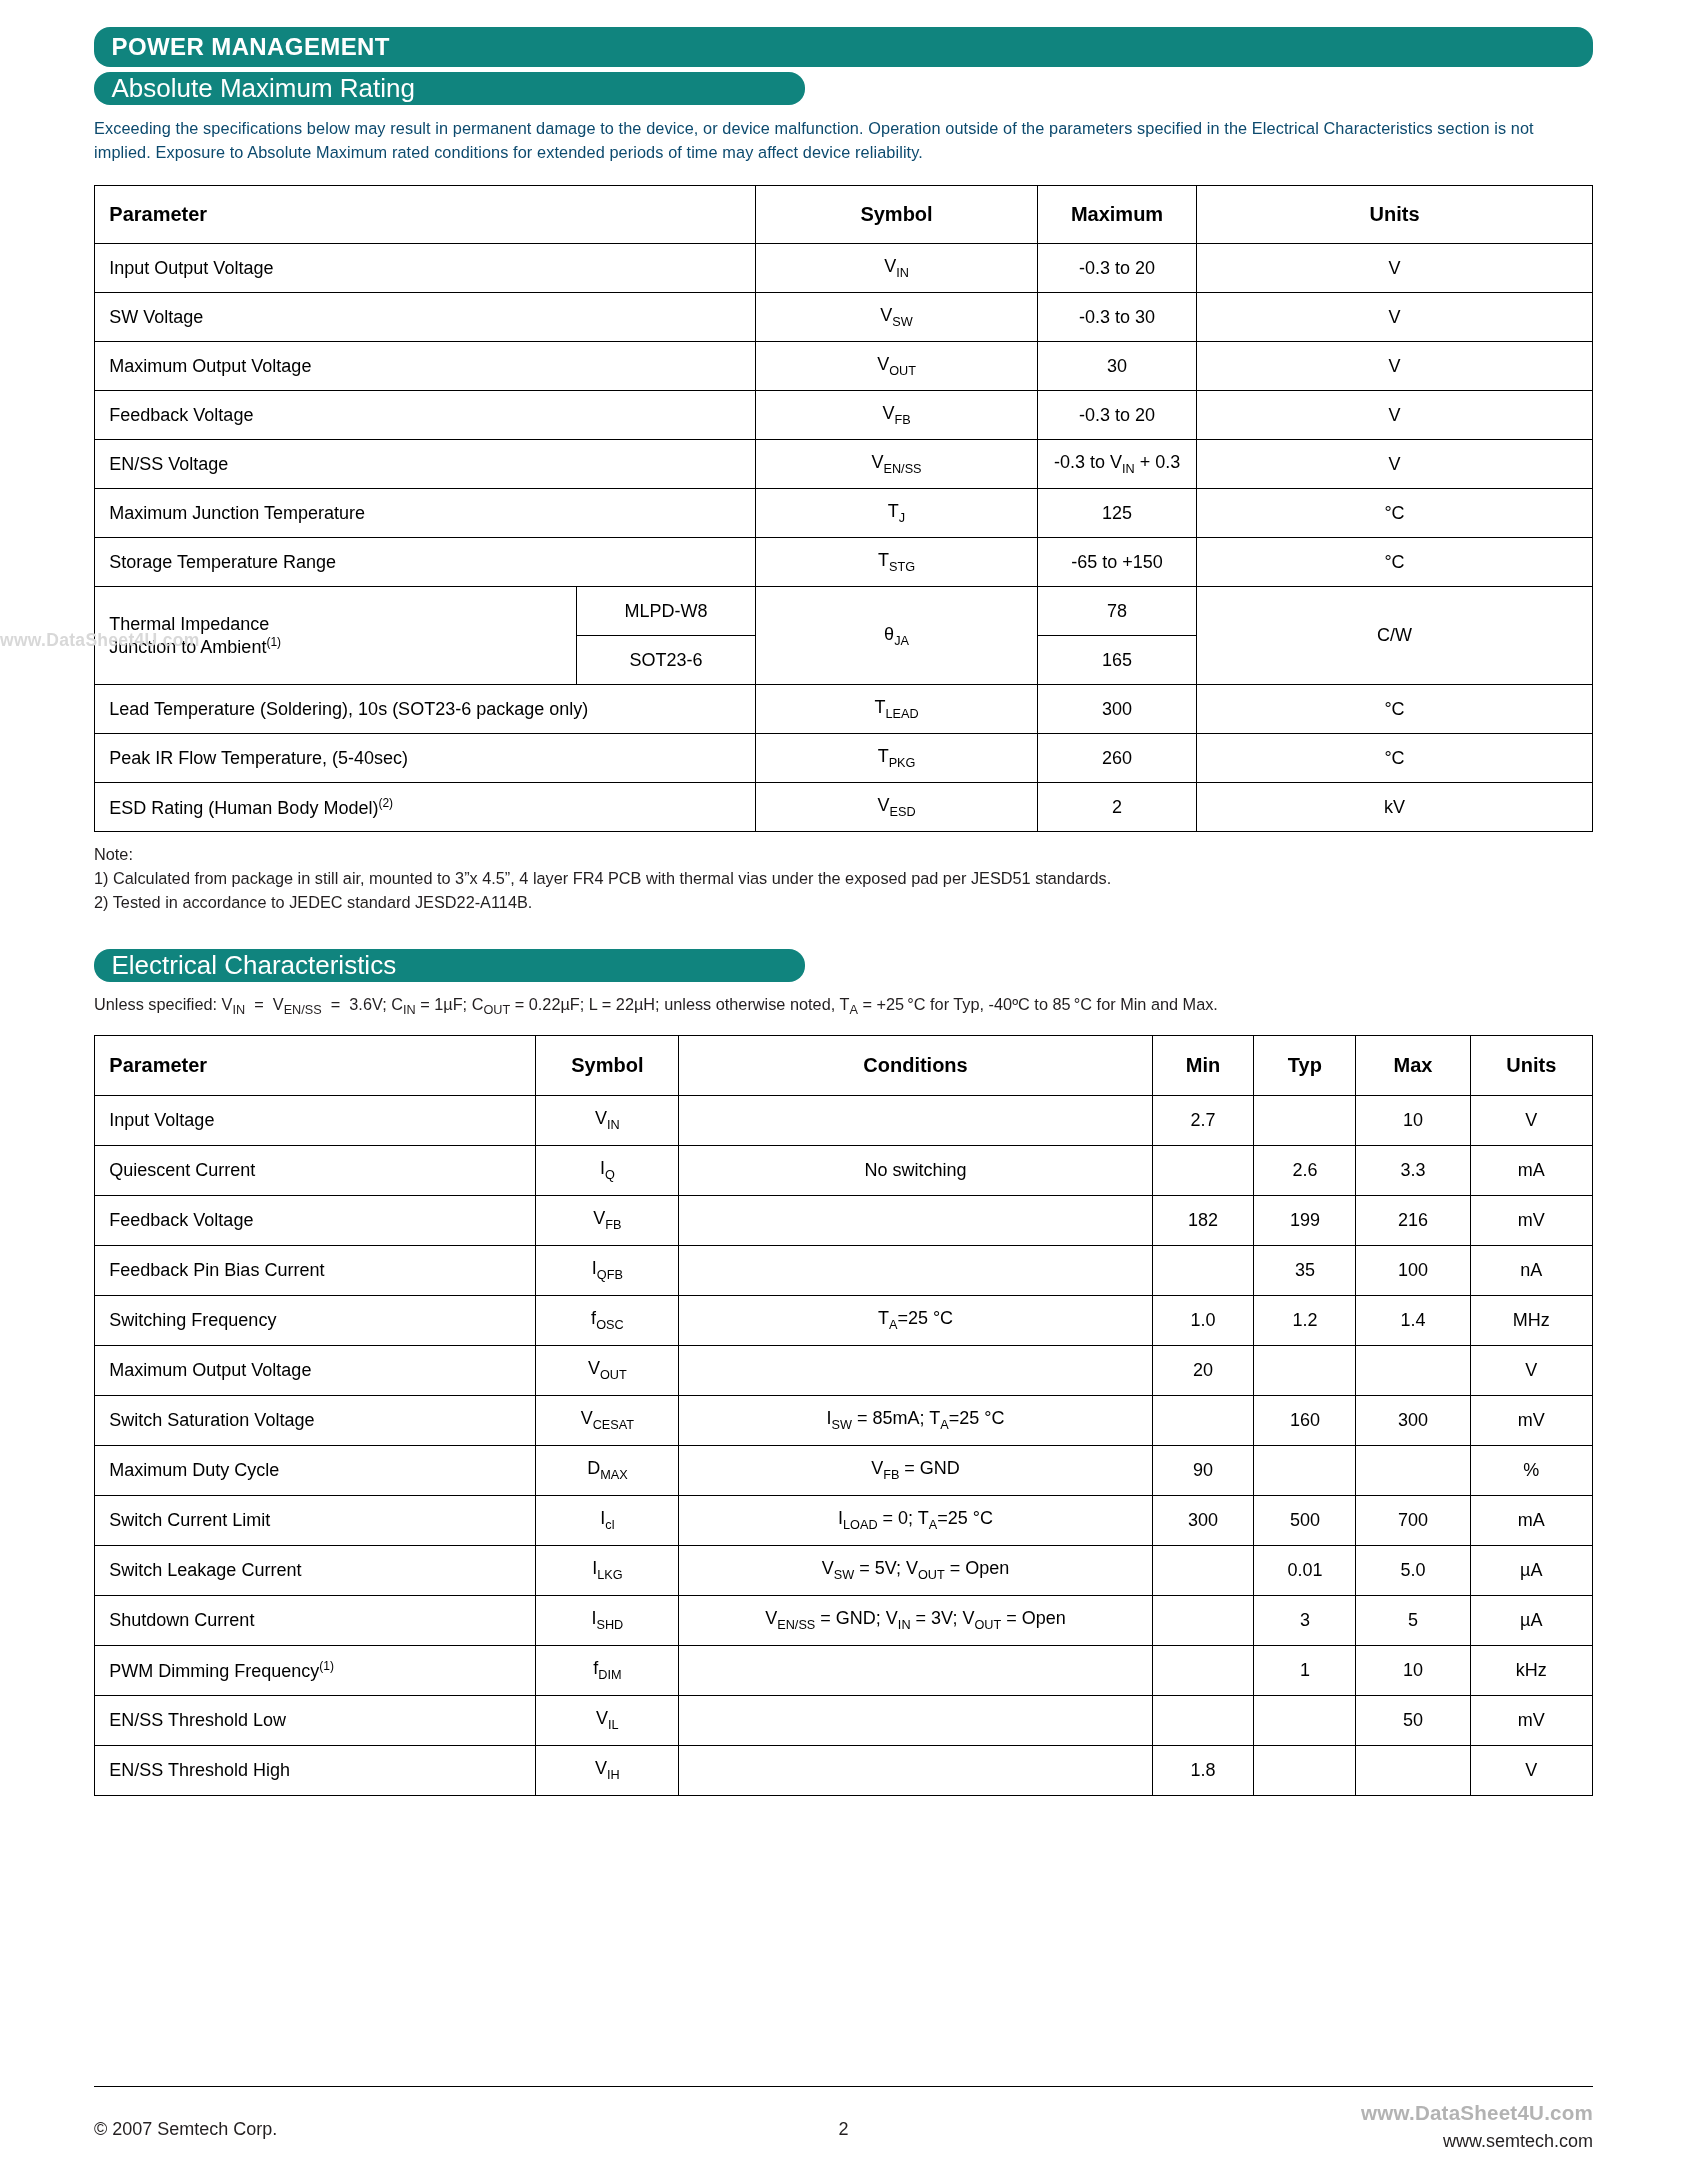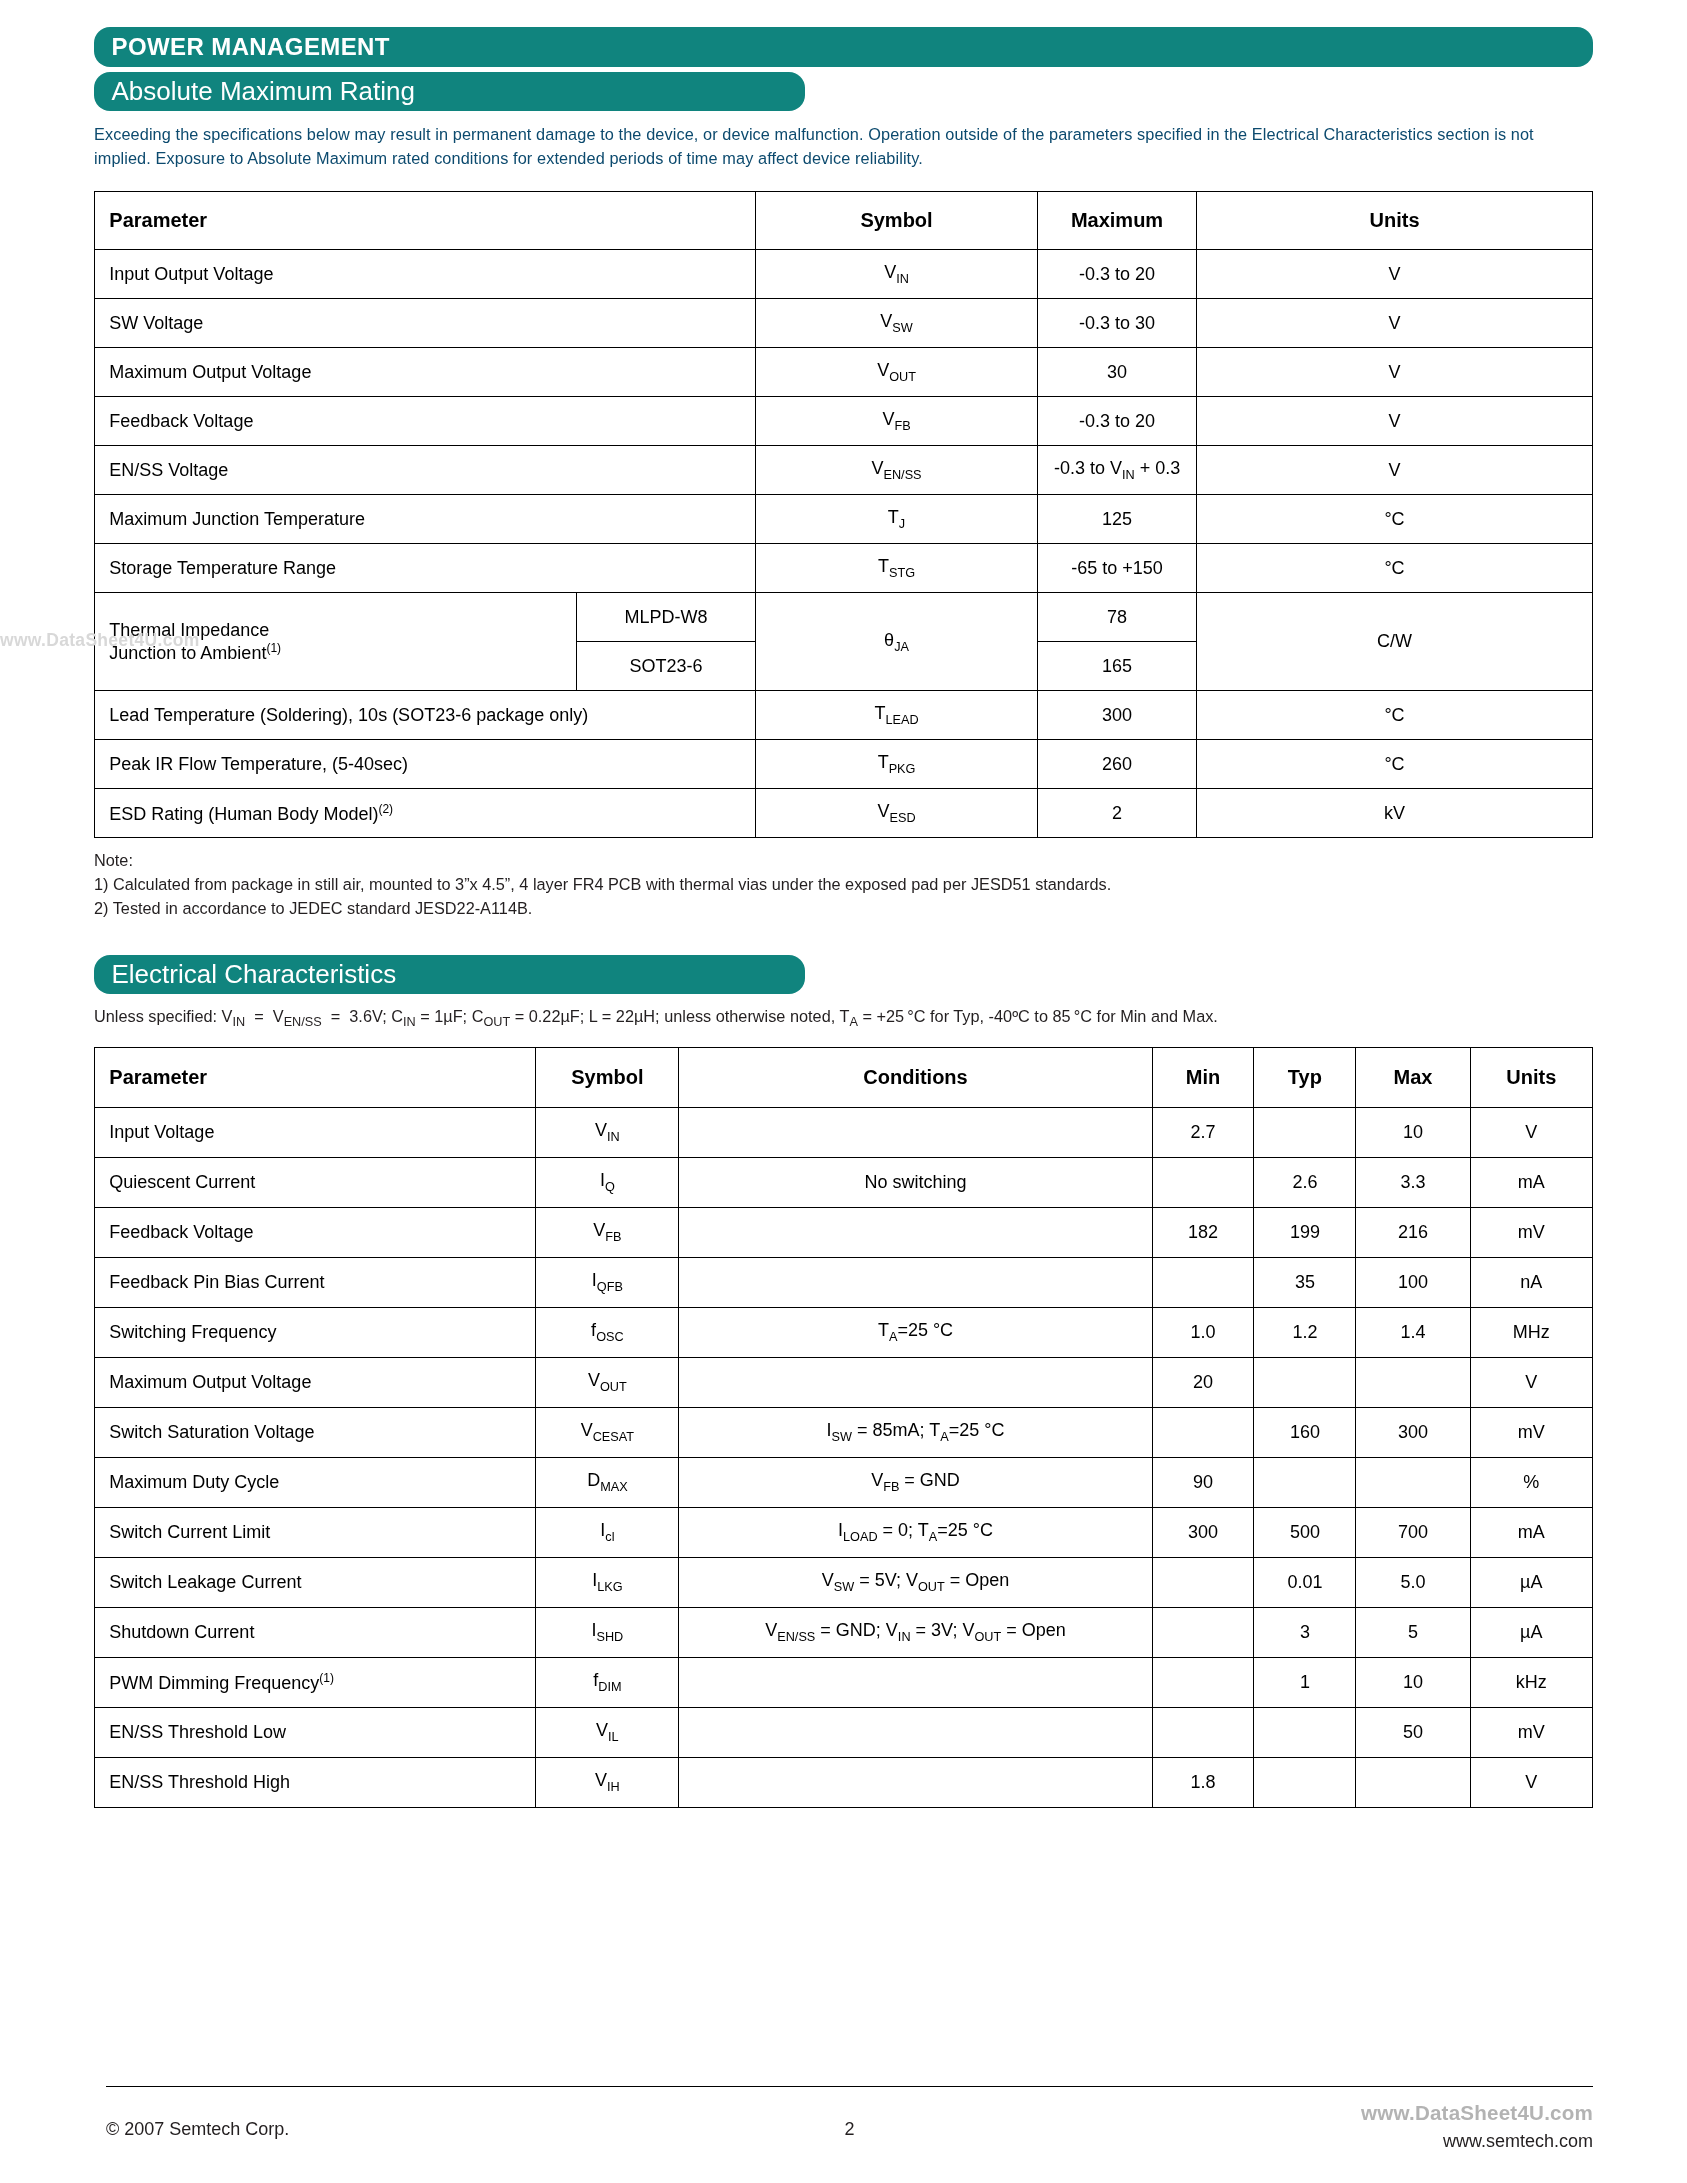--- a/index.html
+++ b/index.html
@@ -83,21 +83,21 @@
     margin-top: 27px;
     width: 100%;
     font-size: 24px;
     font-weight: bold;
     letter-spacing: 0.4px;
     font-family: "Liberation Sans", sans-serif;
   }
   .bar-section {
     margin-top: 4.8px;
     width: 711px;
-    height: 39px;
+    height: 33px;
     font-size: 26px;
     font-weight: normal;
     font-family: "Liberation Sans", sans-serif;
   }
   .bar-section.ec {
     width: 711px;
     margin-top: 0;
   }
 
   .intro-text {
@@ -169,21 +169,21 @@
   .ec-table th {
     font-weight: bold;
     font-size: 20px;
     height: 59px;
   }
   .ec-table .pl { text-align: left; padding-left: 14.3px; }
 
   
   .footer {
     position: absolute;
-    left: 106px;
+    left: 94px;
     right: 94px;
     bottom: 48px;
   }
   .footer-rule {
     border-top: 1.6px solid #000;
     margin-bottom: 11px;
   }
   .footer-row {
     position: relative;
     height: 64px;

